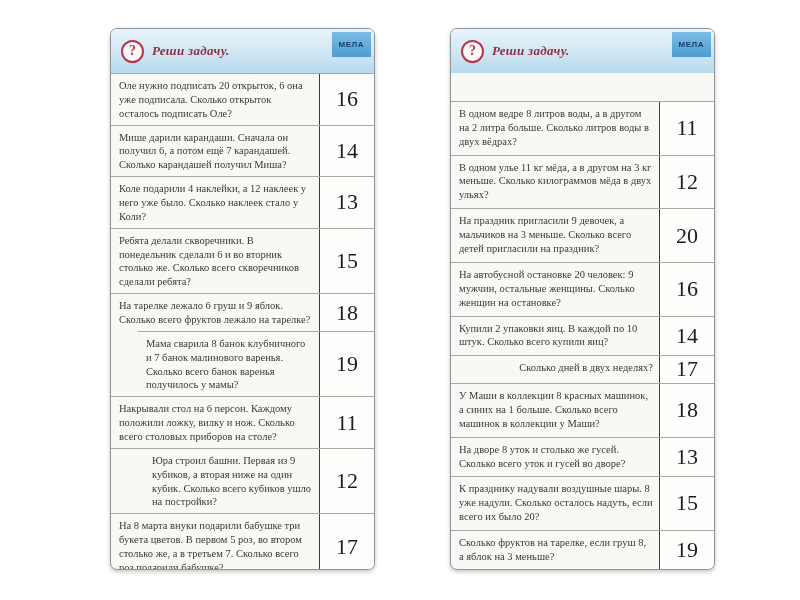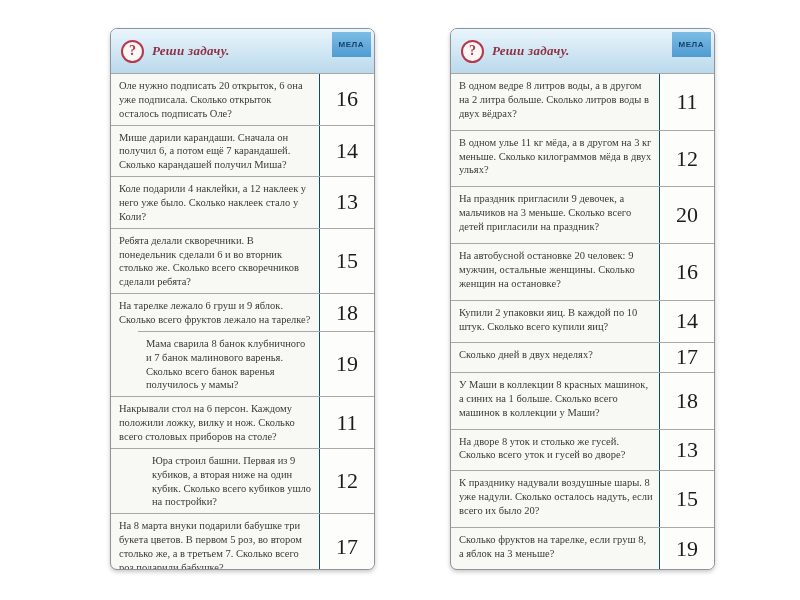--- a/index.html
+++ b/index.html
@@ -162,41 +162,41 @@
       </div>
   </section>
 
   <section class="panel right">
     <header class="panel-header">
       <span class="q-icon">?</span>
       <span class="panel-title">Реши задачу.</span>
       <span class="panel-badge">МЕЛА</span>
     </header>
     <div class="rows">
-        <div class="task-row" style="flex-grow: 5;">
+        <div class="task-row" style="flex-grow: 5; margin-top: 28px;">
           <div class="task-text">В одном ведре 8 литров воды, а в другом на 2 литра больше. Сколько литров воды в двух вёдрах?</div>
           <div class="task-answer">11</div>
         </div>
         <div class="task-row" style="flex-grow: 5;">
           <div class="task-text">В одном улье 11 кг мёда, а в другом на 3 кг меньше. Сколько килограммов мёда в двух ульях?</div>
           <div class="task-answer">12</div>
         </div>
         <div class="task-row" style="flex-grow: 5;">
           <div class="task-text">На праздник пригласили 9 девочек, а мальчиков на 3 меньше. Сколько всего детей пригласили на праздник?</div>
           <div class="task-answer">20</div>
         </div>
         <div class="task-row" style="flex-grow: 5;">
           <div class="task-text">На автобусной остановке 20 человек: 9 мужчин, остальные женщины. Сколько женщин на остановке?</div>
           <div class="task-answer">16</div>
         </div>
         <div class="task-row" style="flex-grow: 4;">
           <div class="task-text">Купили 2 упаковки яиц. В каждой по 10 штук. Сколько всего купили яиц?</div>
           <div class="task-answer">14</div>
         </div>
-        <div class="task-row" style="flex-grow: 3;">
+        <div class="task-row" style="flex-grow: 3; text-align: right;">
           <div class="task-text">Сколько дней в двух неделях?</div>
           <div class="task-answer">17</div>
         </div>
         <div class="task-row" style="flex-grow: 5;">
           <div class="task-text">У Маши в коллекции 8 красных машинок, а синих на 1 больше. Сколько всего машинок в коллекции у Маши?</div>
           <div class="task-answer">18</div>
         </div>
         <div class="task-row" style="flex-grow: 4;">
           <div class="task-text">На дворе 8 уток и столько же гусей. Сколько всего уток и гусей во дворе?</div>
           <div class="task-answer">13</div>

